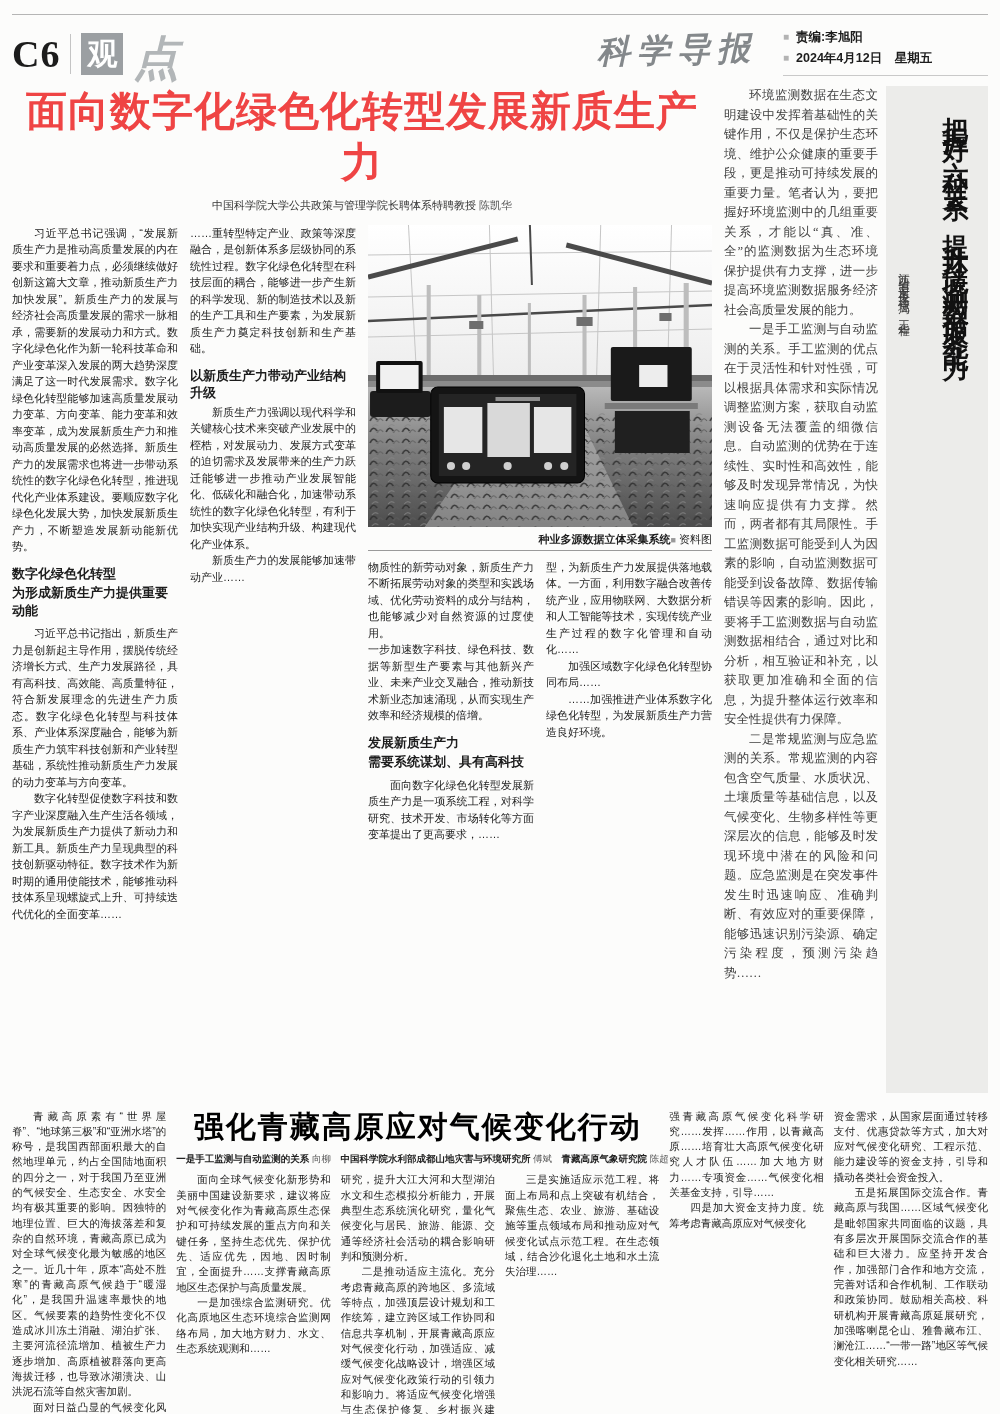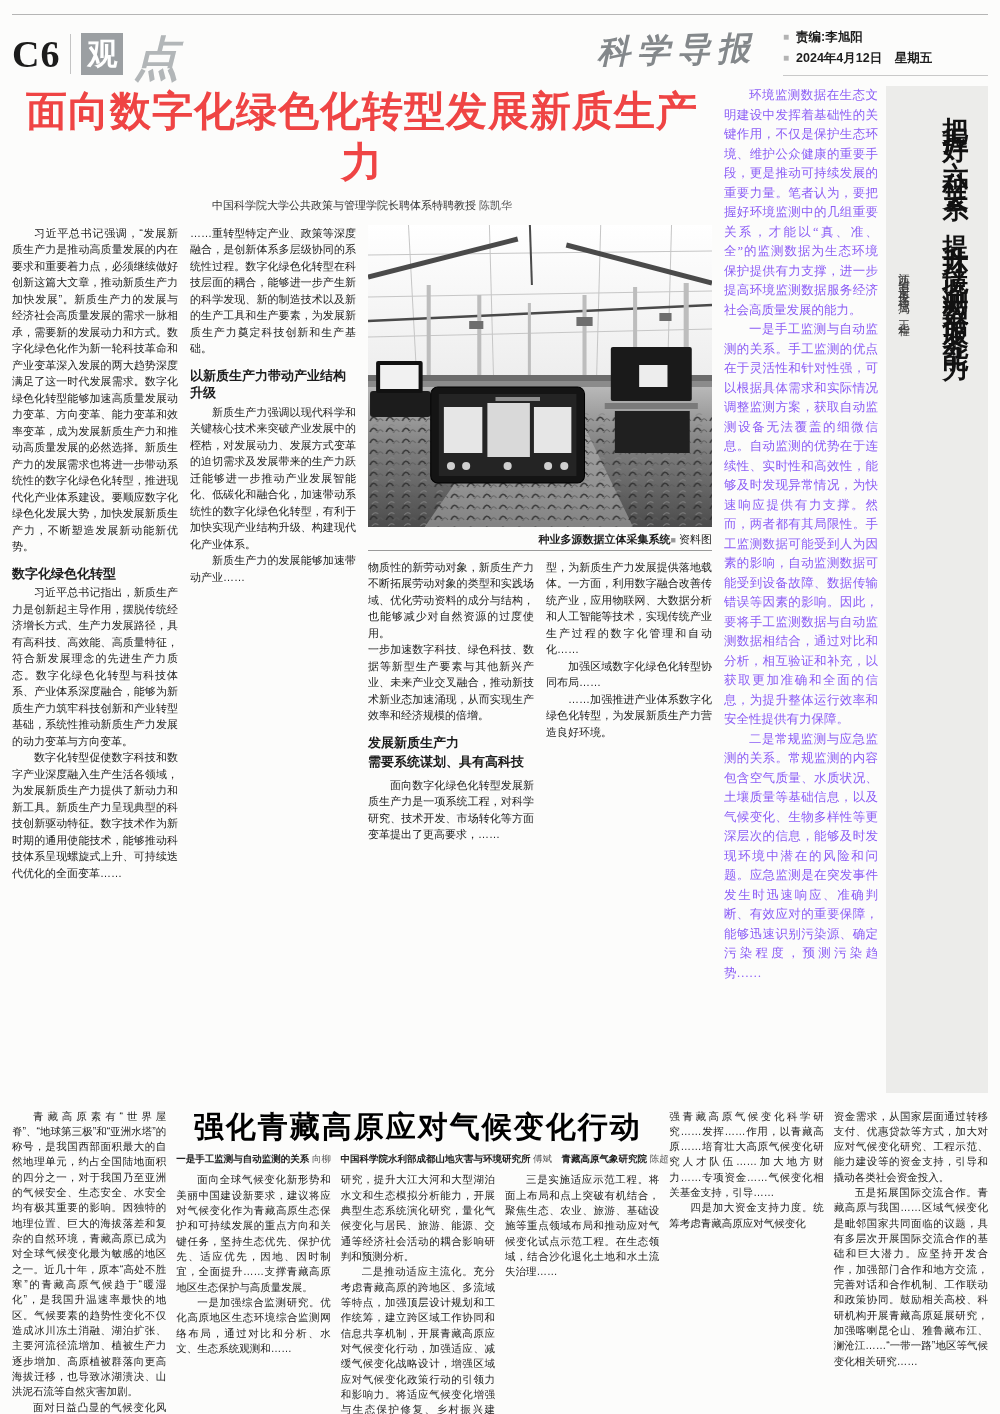--- a/index.html
+++ b/index.html
@@ -46,21 +46,21 @@
   .bodycol p.subb { font-size: 13px; font-weight: 800; text-indent: 0; text-align: left;
     margin-bottom: 6px; line-height: 1.35; }
   .photo-frame { width: 100%; height: 302px; overflow: hidden; background: #ddd; }
   .caption { text-align: right; font-size: 11px; font-weight: 700; margin-top: 4px;
     border-bottom: 1px solid #9a9a9a; padding-bottom: 3px; }
   .caption .sq { color: #9a9a9a; font-size: 9px; }
   .caption .credit { font-weight: 400; color: #222; }
   
   .aside { flex: 1; display: flex; gap: 8px; }
   .aside-text { flex: 1; font-family: "Liberation Serif", "DejaVu Serif", serif;
-    font-size: 12.5px; line-height: 1.56; text-align: justify; overflow: hidden; color: #8b5cf6; }
+    font-size: 12.5px; line-height: 1.56; text-align: justify; overflow: hidden; color: #404040; }
   .aside-text p.p { text-indent: 2em; }
   .aside-panel { width: 102px; background: #ececea; position: relative; }
   .vtitle { writing-mode: vertical-rl; font-weight: 700; font-size: 26px; letter-spacing: 11px;
     position: absolute; top: 10px; right: 14px; color: #111; }
   .vauthor { writing-mode: vertical-rl; font-family: "Liberation Serif", serif; font-size: 11.5px;
     letter-spacing: 3px; position: absolute; top: 178px; left: 10px; color: #3a3a3a; }
   
   .bottom { margin-top: 16px; display: grid; grid-template-columns: repeat(6, 1fr);
     grid-template-rows: auto 1fr; column-gap: 10px; height: 324px; overflow: hidden;
     font-size: 10.5px; line-height: 1.46; text-align: justify; }
@@ -107,20 +107,21 @@
     <div class="left-main">
       <div class="headline">面向数字化绿色化转型发展新质生产力</div>
       <div class="byline">
         <span>中国科学院大学公共政策与管理学院长聘体系特聘教授</span>
         <b>陈凯华</b>
       </div>
       <div class="mgrid">
         <div class="bodycol mcol1">
             <p class="p">习近平总书记强调，“发展新质生产力是推动高质量发展的内在要求和重要着力点，必须继续做好创新这篇大文章，推动新质生产力加快发展”。新质生产力的发展与经济社会高质量发展的需求一脉相承，需要新的发展动力和方式。数字化绿色化作为新一轮科技革命和产业变革深入发展的两大趋势深度满足了这一时代发展需求。数字化绿色化转型能够加速高质量发展动力变革、方向变革、能力变革和效率变革，成为发展新质生产力和推动高质量发展的必然选择。新质生产力的发展需求也将进一步带动系统性的数字化绿色化转型，推进现代化产业体系建设。要顺应数字化绿色化发展大势，加快发展新质生产力，不断塑造发展新动能新优势。</p>
             <p class="sub">数字化绿色化转型</p>
+            <p class="subb">为形成新质生产力提供重要动能</p>
             <p class="p">习近平总书记指出，新质生产力是创新起主导作用，摆脱传统经济增长方式、生产力发展路径，具有高科技、高效能、高质量特征，符合新发展理念的先进生产力质态。数字化绿色化转型与科技体系、产业体系深度融合，能够为新质生产力筑牢科技创新和产业转型基础，系统性推动新质生产力发展的动力变革与方向变革。</p>
             <p class="p">数字化转型促使数字科技和数字产业深度融入生产生活各领域，为发展新质生产力提供了新动力和新工具。新质生产力呈现典型的科技创新驱动特征。数字技术作为新时期的通用使能技术，能够推动科技体系呈现螺旋式上升、可持续迭代优化的全面变革……</p>
           </div>
         <div class="bodycol mcol2">
             <p class="cont">……重转型特定产业、政策等深度融合，是创新体系多层级协同的系统性过程。数字化绿色化转型在科技层面的耦合，能够进一步产生新的科学发现、新的制造技术以及新的生产工具和生产要素，为发展新质生产力奠定科技创新和生产基础。</p>
             <p class="sub">以新质生产力带动产业结构升级</p>
             <p class="p">新质生产力强调以现代科学和关键核心技术来突破产业发展中的桎梏，对发展动力、发展方式变革的迫切需求及发展带来的生产力跃迁能够进一步推动产业发展智能化、低碳化和融合化，加速带动系统性的数字化绿色化转型，有利于加快实现产业结构升级、构建现代化产业体系。</p>
             <p class="p">新质生产力的发展能够加速带动产业……</p>
           </div>
 
@@ -250,21 +251,21 @@
     <div class="bcol1 bodycol">
         <p class="p">青藏高原素有“世界屋脊”、“地球第三极”和“亚洲水塔”的称号，是我国西部面积最大的自然地理单元，约占全国陆地面积的四分之一，对于我国乃至亚洲的气候安全、生态安全、水安全均有极其重要的影响。因独特的地理位置、巨大的海拔落差和复杂的自然环境，青藏高原已成为对全球气候变化最为敏感的地区之一。近几十年，原本“高处不胜寒”的青藏高原气候趋于“暖湿化”，是我国升温速率最快的地区。气候要素的趋势性变化不仅造成冰川冻土消融、湖泊扩张、主要河流径流增加、植被生产力逐步增加、高原植被群落向更高海拔迁移，也导致冰湖溃决、山洪泥石流等自然灾害加剧。</p>
         <p class="p">面对日益凸显的气候变化风险，亟须强化青藏高原应对气候变化行动，积极防范和有效化解潜在风险。一方面，随着高原地区自然资源的开发利用和农牧业、旅游业、能源生产、交通运输等经济社会活动的不断增多……</p>
       </div>
     <div class="bhead">
       <div class="bheadline">强化青藏高原应对气候变化行动</div>
       <div class="bbyline"><span>一是手工监测与自动监测的关系 </span><b>向柳</b><span>　中国科学院水利部成都山地灾害与环境研究所 </span><b>傅斌</b><span>　青藏高原气象研究院 </span><b>陈超</b></div>
     </div>
     <div class="bcol2 bodycol">
         <p class="p">面向全球气候变化新形势和美丽中国建设新要求，建议将应对气候变化作为青藏高原生态保护和可持续发展的重点方向和关键任务，坚持生态优先、保护优先、适应优先，因地、因时制宜，全面提升……支撑青藏高原地区生态保护与高质量发展。</p>
-        <p class="p">一是加强综合监测研究。优化高原地区生态环境综合监测网络布局，通过对比和分析、水文、生态系统观测和……</p>
+        <p class="p">一是加强综合监测研究。优化高原地区生态环境综合监测网络布局，加大地方财力、水文、生态系统观测和……</p>
       </div>
     <div class="bcol3 bodycol">
         <p class="cont">研究，提升大江大河和大型湖泊水文和生态模拟分析能力，开展典型生态系统演化研究，量化气候变化与居民、旅游、能源、交通等经济社会活动的耦合影响研判和预测分析。</p>
         <p class="p">二是推动适应主流化。充分考虑青藏高原的跨地区、多流域等特点，加强顶层设计规划和工作统筹，建立跨区域工作协同和信息共享机制，开展青藏高原应对气候变化行动，加强适应、减缓气候变化战略设计，增强区域应对气候变化政策行动的引领力和影响力。将适应气候变化增强与生态保护修复、乡村振兴建设、能源资源开发等政策措施……</p>
       </div>
     <div class="bcol4 bodycol">
         <p class="p">三是实施适应示范工程。将面上布局和点上突破有机结合，聚焦生态、农业、旅游、基础设施等重点领域布局和推动应对气候变化试点示范工程。在生态领域，结合沙化退化土地和水土流失治理……</p>
       </div>
     <div class="bcol5 bodycol">
         <p class="cont">强青藏高原气候变化科学研究……发挥……作用，以青藏高原……培育壮大高原气候变化研究人才队伍……加大地方财力……专项资金……气候变化相关基金支持，引导……</p>

